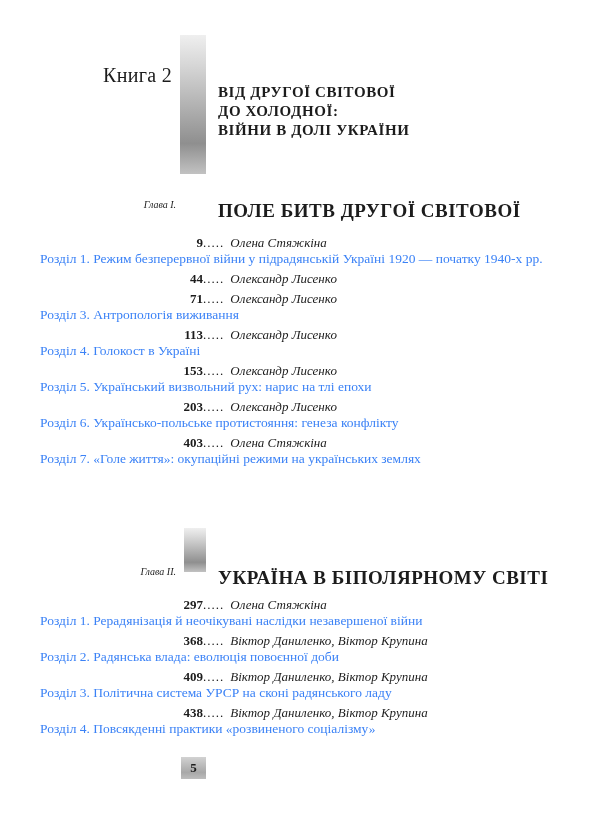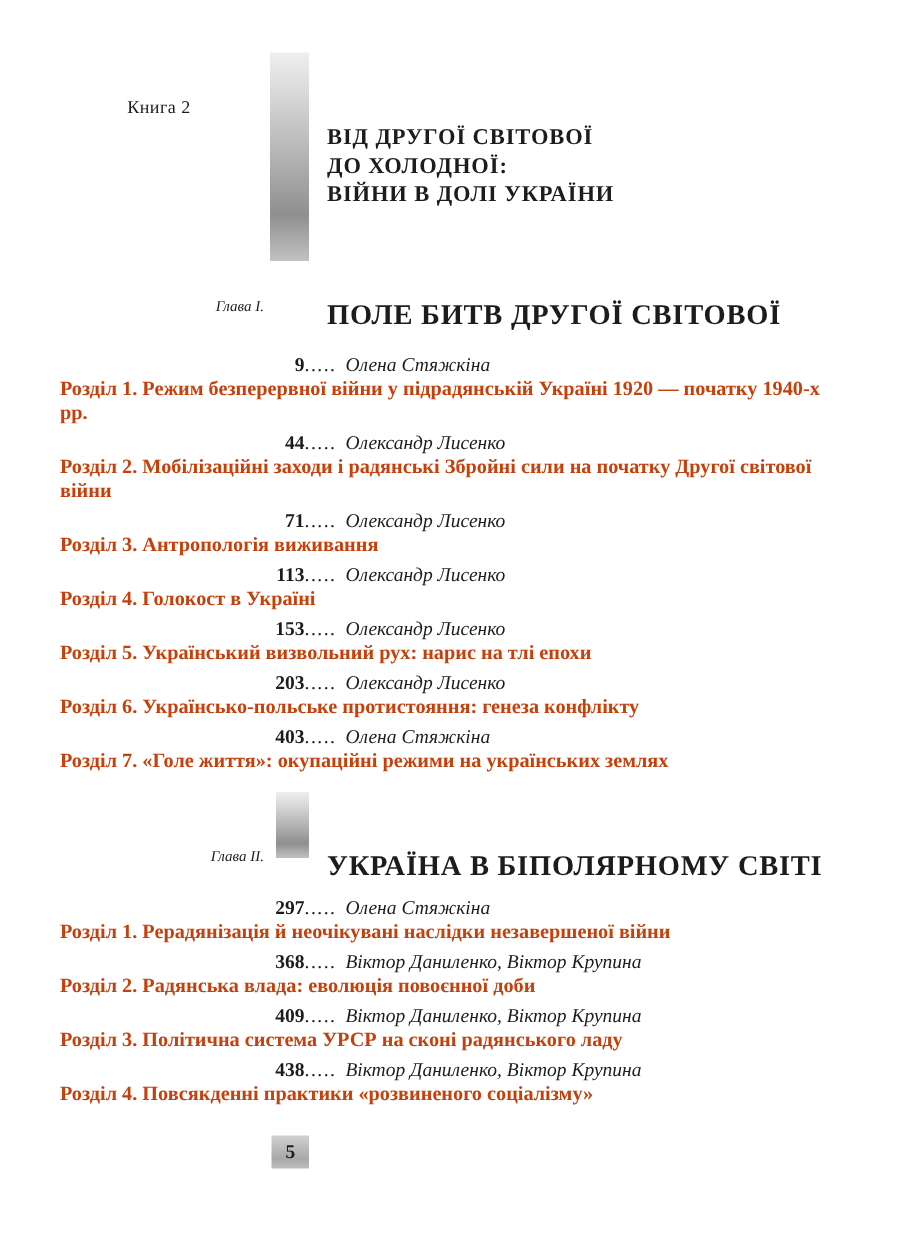--- a/index.html
+++ b/index.html
@@ -13,21 +13,21 @@
   }
   .bar {
     position:absolute;
     background:linear-gradient(180deg,#efefef 0%, #d6d6d6 22%, #b3b3b3 50%, #8f8f8f 78%, #c2c2c2 100%);
   }
   .bar1 { left:180px; top:35px; width:26px; height:139px; }
   .bar2 { left:184px; top:528px; width:22px; height:44px; }
 
   .book-label {
     position:absolute; left:40px; top:64px; width:132px;
-    text-align:center; font-size:12px; letter-spacing:0.3px;
+    text-align:right; font-size:20px; letter-spacing:0.3px;
   }
   .book-title {
     position:absolute; left:218px; top:60px;
     font-weight:bold; font-size:15px; line-height:19px; letter-spacing:0.6px;margin-top:23px;
   }
 
   .ch-label {
     position:absolute; left:40px; width:136px;
     text-align:right; font-style:italic; font-size:10px;
   }
@@ -42,21 +42,21 @@
     position:absolute; left:40px; width:520px;
     font-size:13px; line-height:16px;
   }
   .entries1 { top:235px; }
   .entries2 { top:597px; }
   .entry { margin-bottom:4px; }
   .entry-head { display:flex; align-items:baseline; }
   .num { width:163px; text-align:right; font-weight:bold; flex:0 0 auto; }
   .dots { letter-spacing:1px; flex:0 0 auto; }
   .author { font-style:italic; margin-left:6px; white-space:nowrap; }
-  .entry-title { font-size:13.5px; color:#c2410c;font-weight:bold; }
+  .entry-title { font-size:13.5px; color:#3b82f6; }
 
   .pagenum-strip {
     position:absolute; left:181px; top:757px; width:25px; height:22px;
     background:linear-gradient(180deg,#d2d2d2 0%, #a8a8a8 70%, #bdbdbd 100%);
     display:flex; align-items:center; justify-content:center;
     font-weight:bold; font-size:13px;
   }
 </style>
 </head>
 <body>
@@ -85,21 +85,20 @@
       </div>
       <div class="entry-title">Розділ 1. Режим безперервної війни у підрадянській Україні 1920 — початку 1940-х рр.</div>
     </div>
 
     <div class="entry">
       <div class="entry-head">
         <span class="num">44</span>
           <span class="dots">.....</span>
           <span class="author">Олександр Лисенко</span>
       </div>
-      <div class="entry-title">Розділ 2. Мобілізаційні заходи і радянські Збройні сили на початку Другої світової війни</div>
     </div>
 
     <div class="entry">
       <div class="entry-head">
         <span class="num">71</span>
           <span class="dots">.....</span>
           <span class="author">Олександр Лисенко</span>
       </div>
       <div class="entry-title">Розділ 3. Антропологія виживання</div>
     </div>

